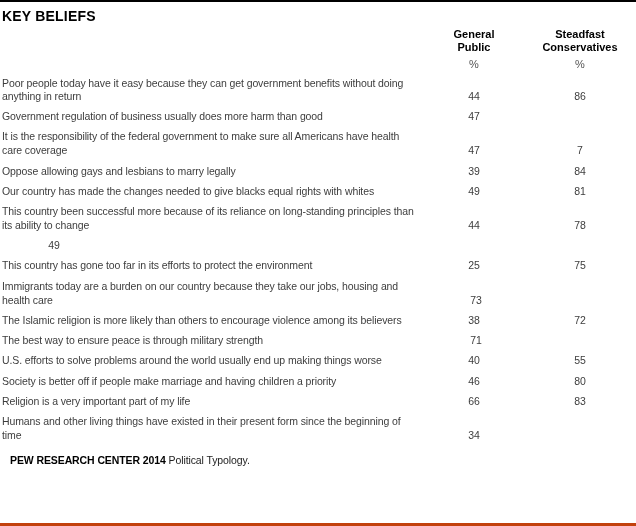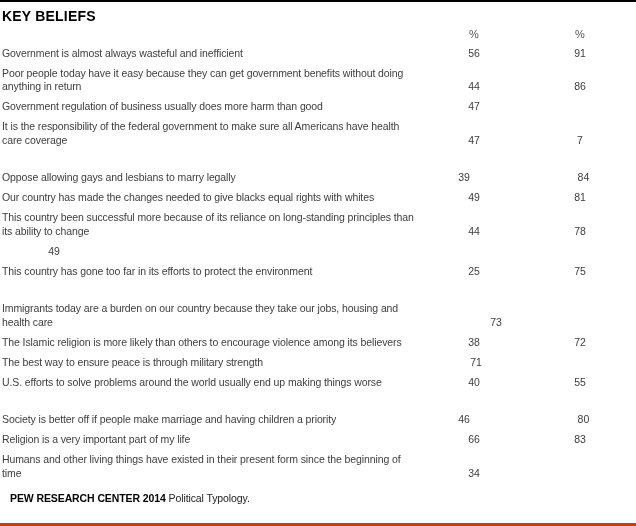--- a/index.html
+++ b/index.html
@@ -52,21 +52,21 @@
     color: #555555;
   }
   .unit.gp { width: 104px; }
   .unit.sc { width: 108px; }
   .rows { margin-top: 1px; }
   .row {
     display: flex;
     align-items: flex-end;
     margin-top: 6.5px;
   }
-  .row.group-start { margin-top: 24px; gap: 20px; }
+  .row.group-start { margin-top: 8px; }
   .statement {
     width: 420px;
     font-size: 10.5px;
     line-height: 13.5px;
     letter-spacing: -0.1px;
     color: #3d3d3d;
   }
   .val {
     font-size: 10.5px;
     line-height: 13.5px;
@@ -82,33 +82,37 @@
     color: #222222;
   }
   .footer .src-bold { font-weight: bold; color: #000000; padding-left: 8px; }
 </style>
 </head>
 <body>
 
 <div class="figure">
   <div class="title">KEY BELIEFS</div>
 
+  <div class="head-row">
+    <div class="head-spacer"></div>
+    <div class="col-head gp">
+      <div class="lbl">General Public</div>
+    </div>
+    <div class="col-head sc">
+      <div class="lbl">Steadfast Conservatives</div>
+    </div>
+  </div>
 
   <div class="unit-row">
     <div class="unit-spacer"></div>
     <div class="unit gp">%</div>
     <div class="unit sc">%</div>
   </div>
 
   <div class="rows">
-  <div class="row">
-    <div class="statement">Government is almost always wasteful and inefficient</div>
-    <div class="val gp">56</div>
-    <div class="val sc">91</div>
-  </div>
 
   <div class="row">
     <div class="statement">Poor people today have it easy because they can get government benefits without doing anything in return</div>
     <div class="val gp">44</div>
     <div class="val sc">86</div>
   </div>
 
   <div class="row">
     <div class="statement">Government regulation of business usually does more harm than good</div>
     <div class="val gp">47</div>

